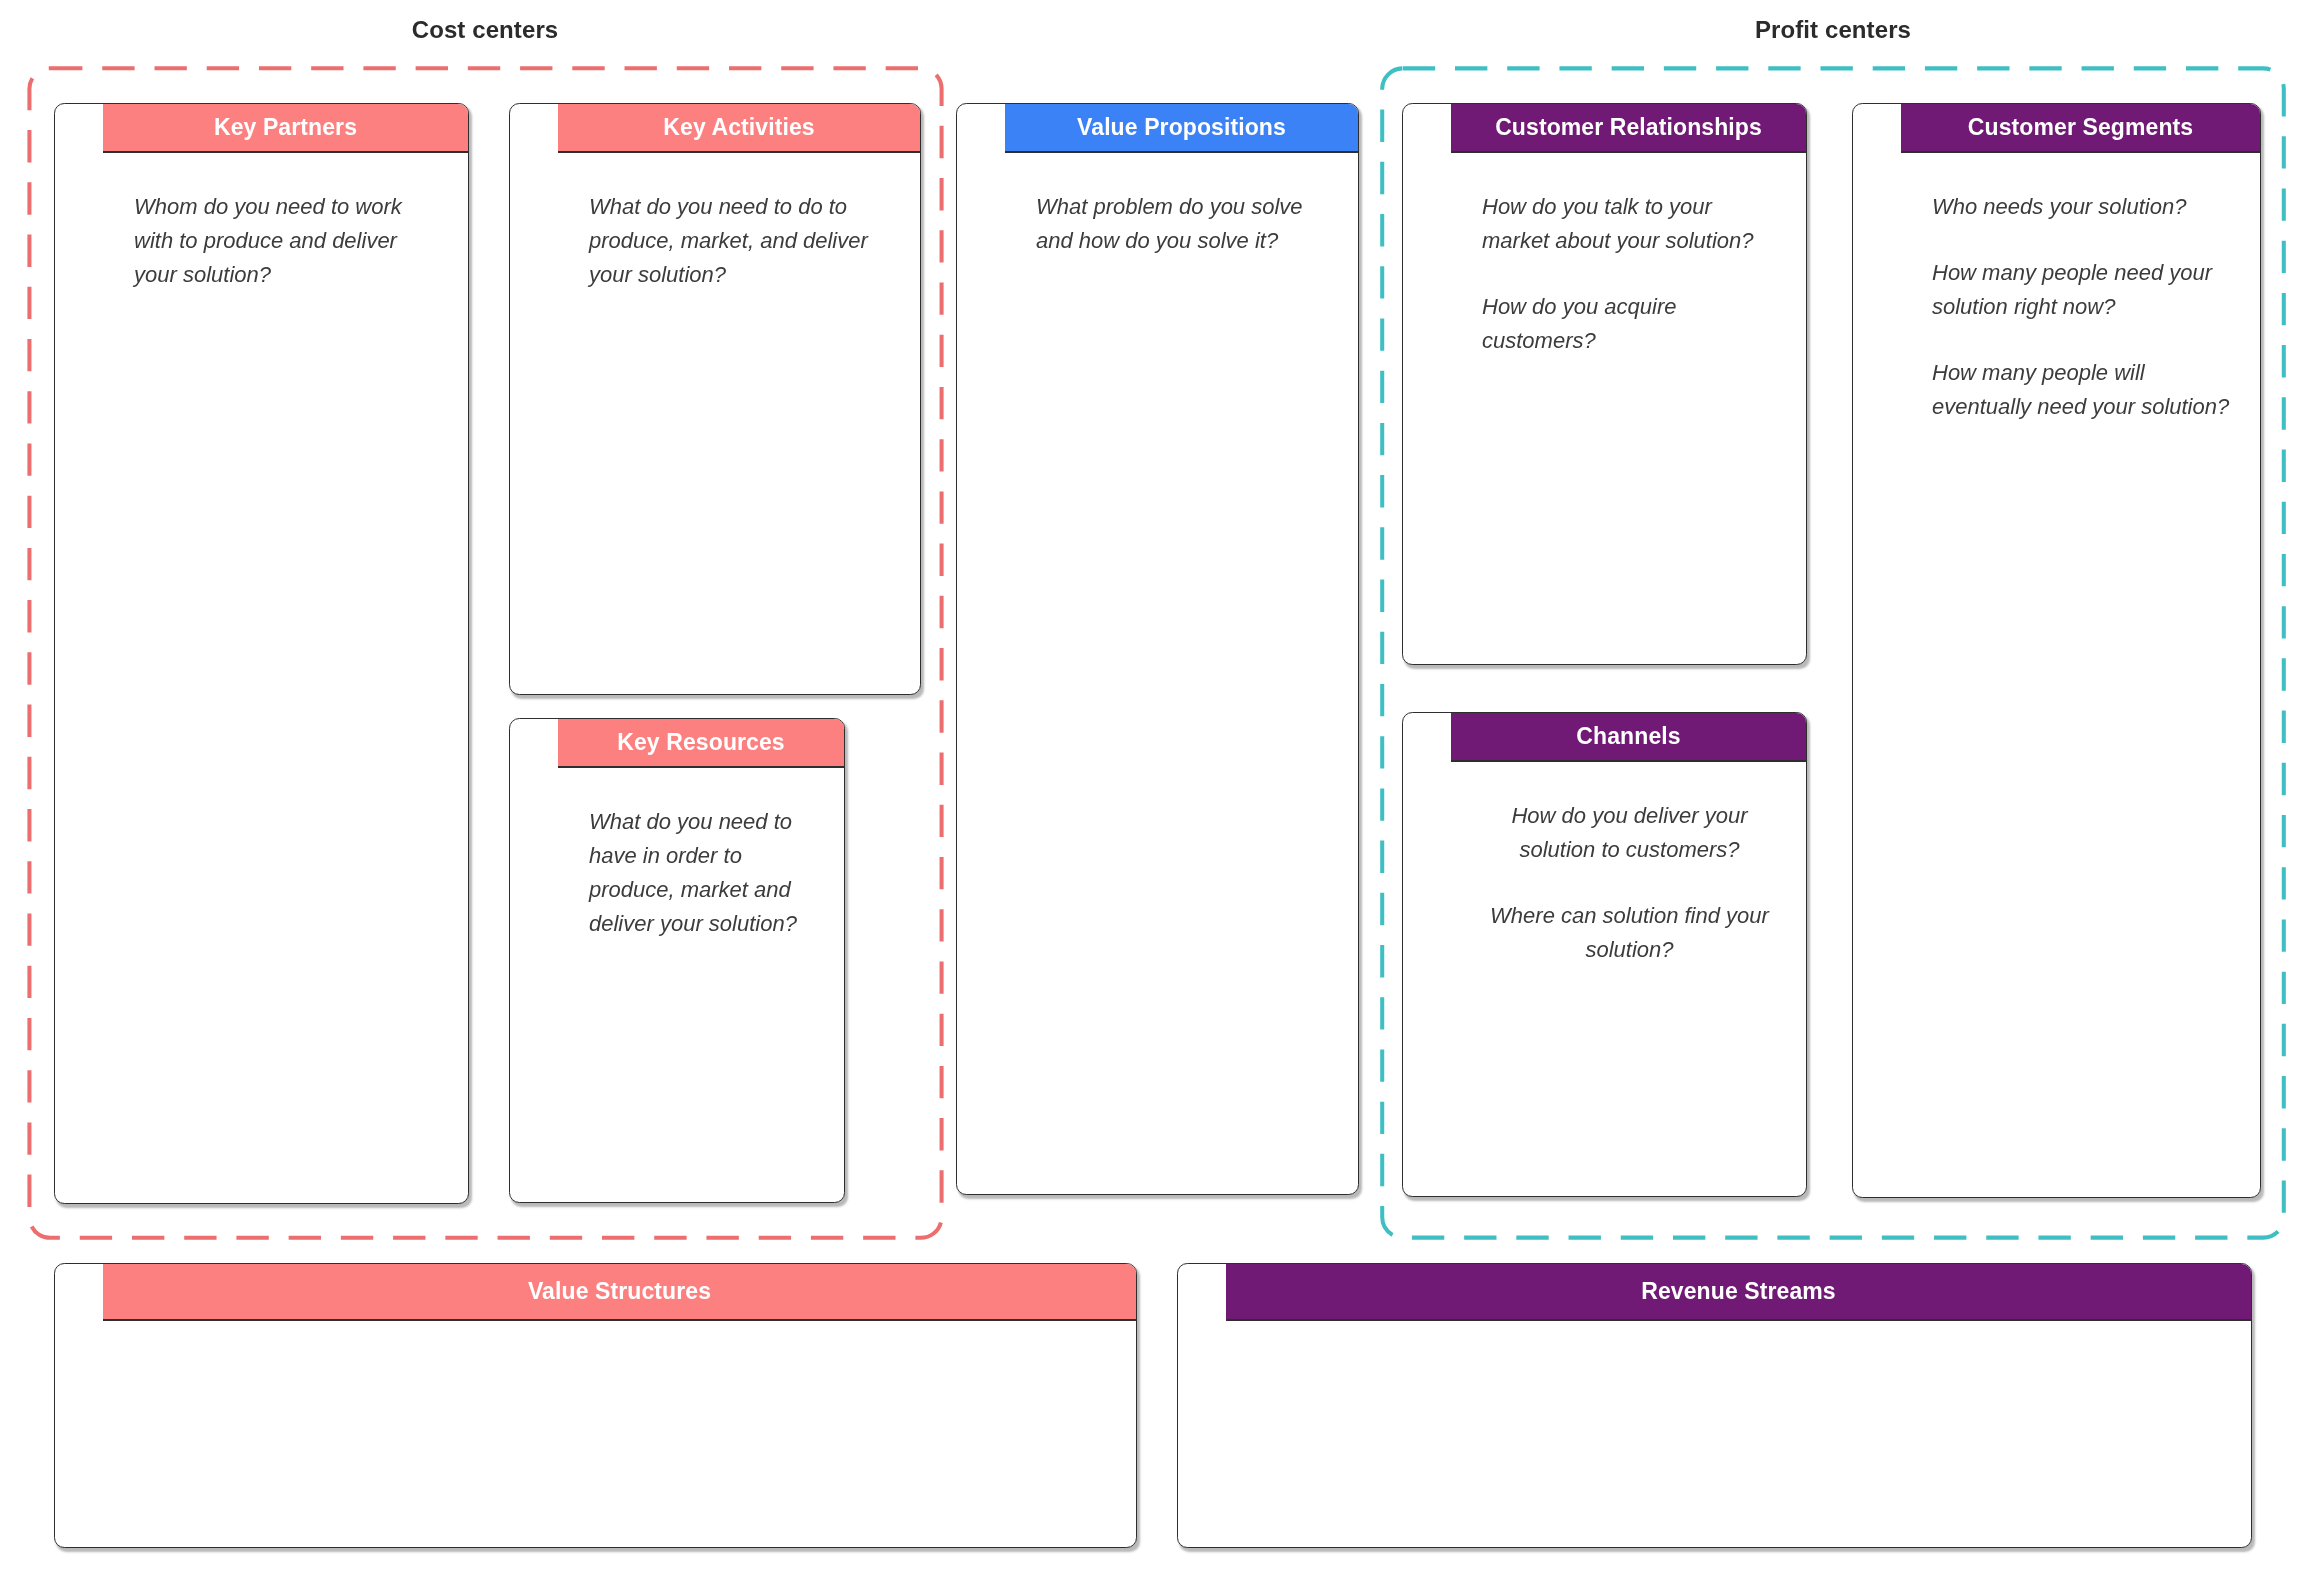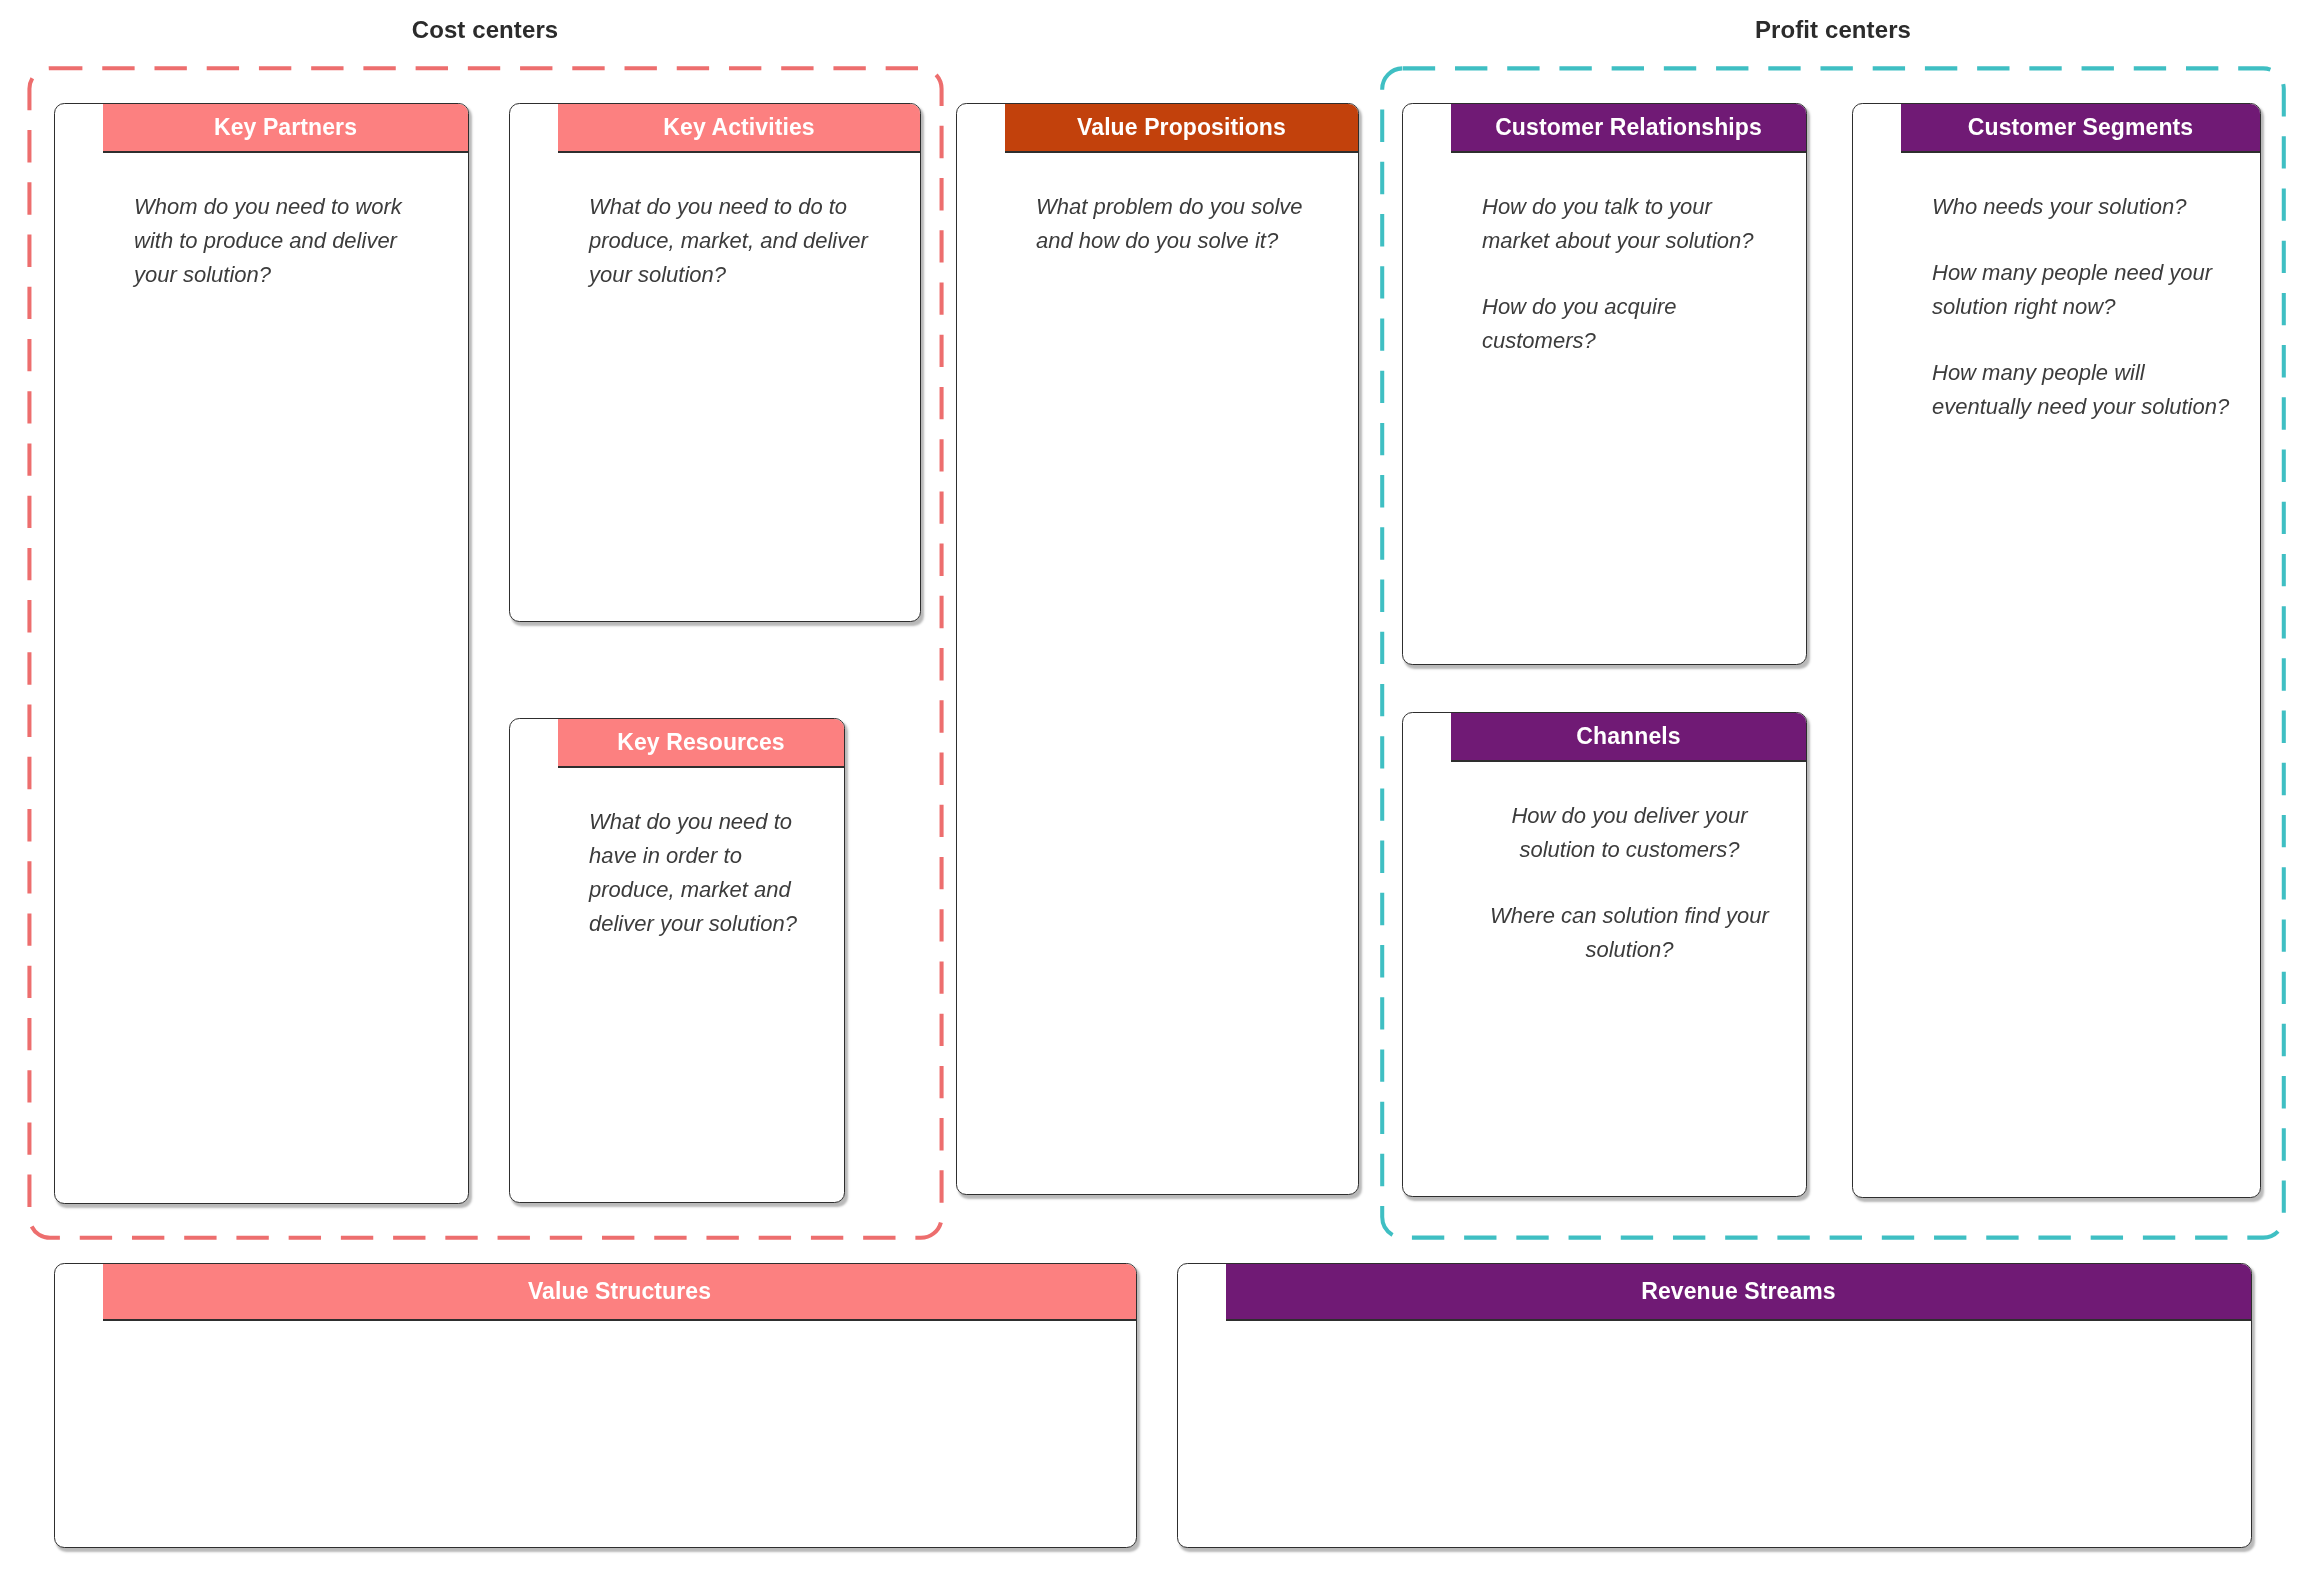--- a/index.html
+++ b/index.html
@@ -43,21 +43,21 @@
     height: 49px;
     border-bottom: 2.2px solid #2e2e2e;
     display: flex;
     align-items: center;
     justify-content: center;
     box-sizing: border-box;
   }
   .card-header.tall { height: 57px; }
   .hdr-red    { background: #fc8080; }
   .hdr-teal   { background: #701a75; }
-  .hdr-orange { background: #c2410c; }
+  .hdr-orange { background: #3b82f6; }
   .card-title {
     color: #ffffff;
     font-size: 23px;
     font-weight: bold;
     letter-spacing: 0.1px;
   }
   .card-body {
     padding: 37px 29px 14.7px 31px;
   }
   .card-body p {
@@ -85,21 +85,21 @@
 
   <div class="card" style="left:54px;top:103px;width:415px;height:1101px;">
     <div class="card-header hdr-red">
       <span class="card-title">Key Partners</span>
     </div>
     <div class="card-body">
       <p>Whom do you need to work with to produce and deliver your solution?</p>
     </div>
   </div>
 
-  <div class="card" style="left:509px;top:103px;width:412px;height:519px;">
+  <div class="card" style="left:509px;top:103px;width:412px;height:592px;">
     <div class="card-header hdr-red">
       <span class="card-title">Key Activities</span>
     </div>
     <div class="card-body">
       <p>What do you need to do to produce, market, and deliver your solution?</p>
     </div>
   </div>
 
   <div class="card" style="left:509px;top:718px;width:336px;height:485px;">
     <div class="card-header hdr-red">

